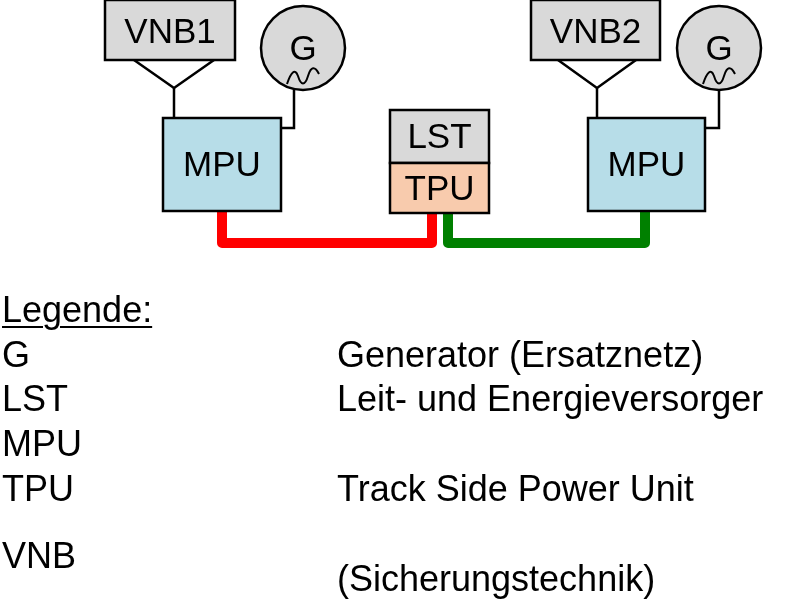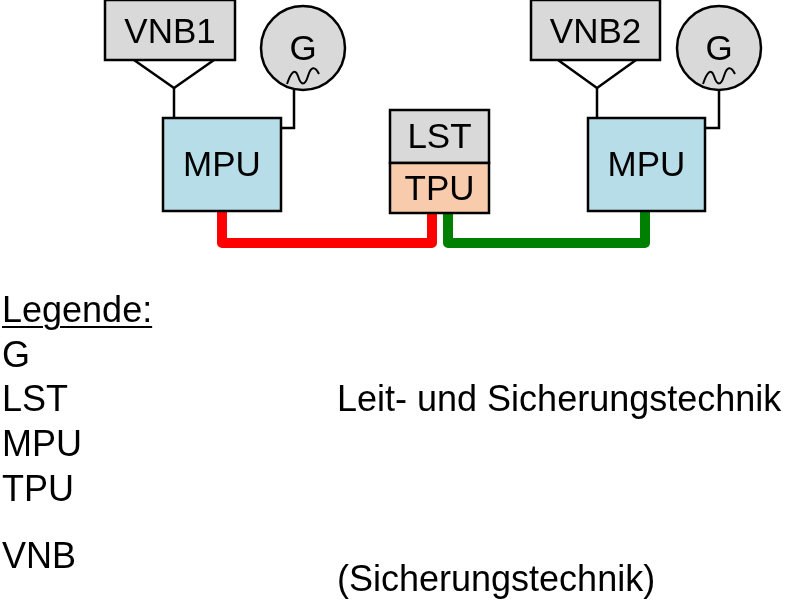--- a/index.html
+++ b/index.html
@@ -76,30 +76,32 @@
     <rect x="588" y="118" width="117" height="93" fill="#b7dde8" stroke="#000" stroke-width="2.5"></rect>
     <text class="box-text" x="646.5" y="176" text-anchor="middle">MPU</text>
   </g>
 </svg>
 
 <div class="legend">
   <div class="legend-title">Legende:</div>
 
   <div class="legend-row" style="top:334px;">
     <span class="legend-key">G</span>
+    <span class="legend-val">Generator (Ersatznetz)</span>
   </div>
   <div class="legend-row" style="top:378px;">
     <span class="legend-key">LST</span>
-    <span class="legend-val">Leit- und Sicherungstechnik</span>
+    <span class="legend-val">Leit- und Energieversorger</span>
   </div>
   <div class="legend-row" style="top:423px;">
     <span class="legend-key">MPU</span>
   </div>
   <div class="legend-row" style="top:468px;">
     <span class="legend-key">TPU</span>
+    <span class="legend-val">Track Side Power Unit</span>
   </div>
   <div class="legend-row" style="top:535px;">
     <span class="legend-key">VNB</span>
   </div>
   <div class="legend-row" style="top:558px;">
     <span class="legend-key"></span>
     <span class="legend-val">(Sicherungstechnik)</span>
   </div>
 </div>
 

